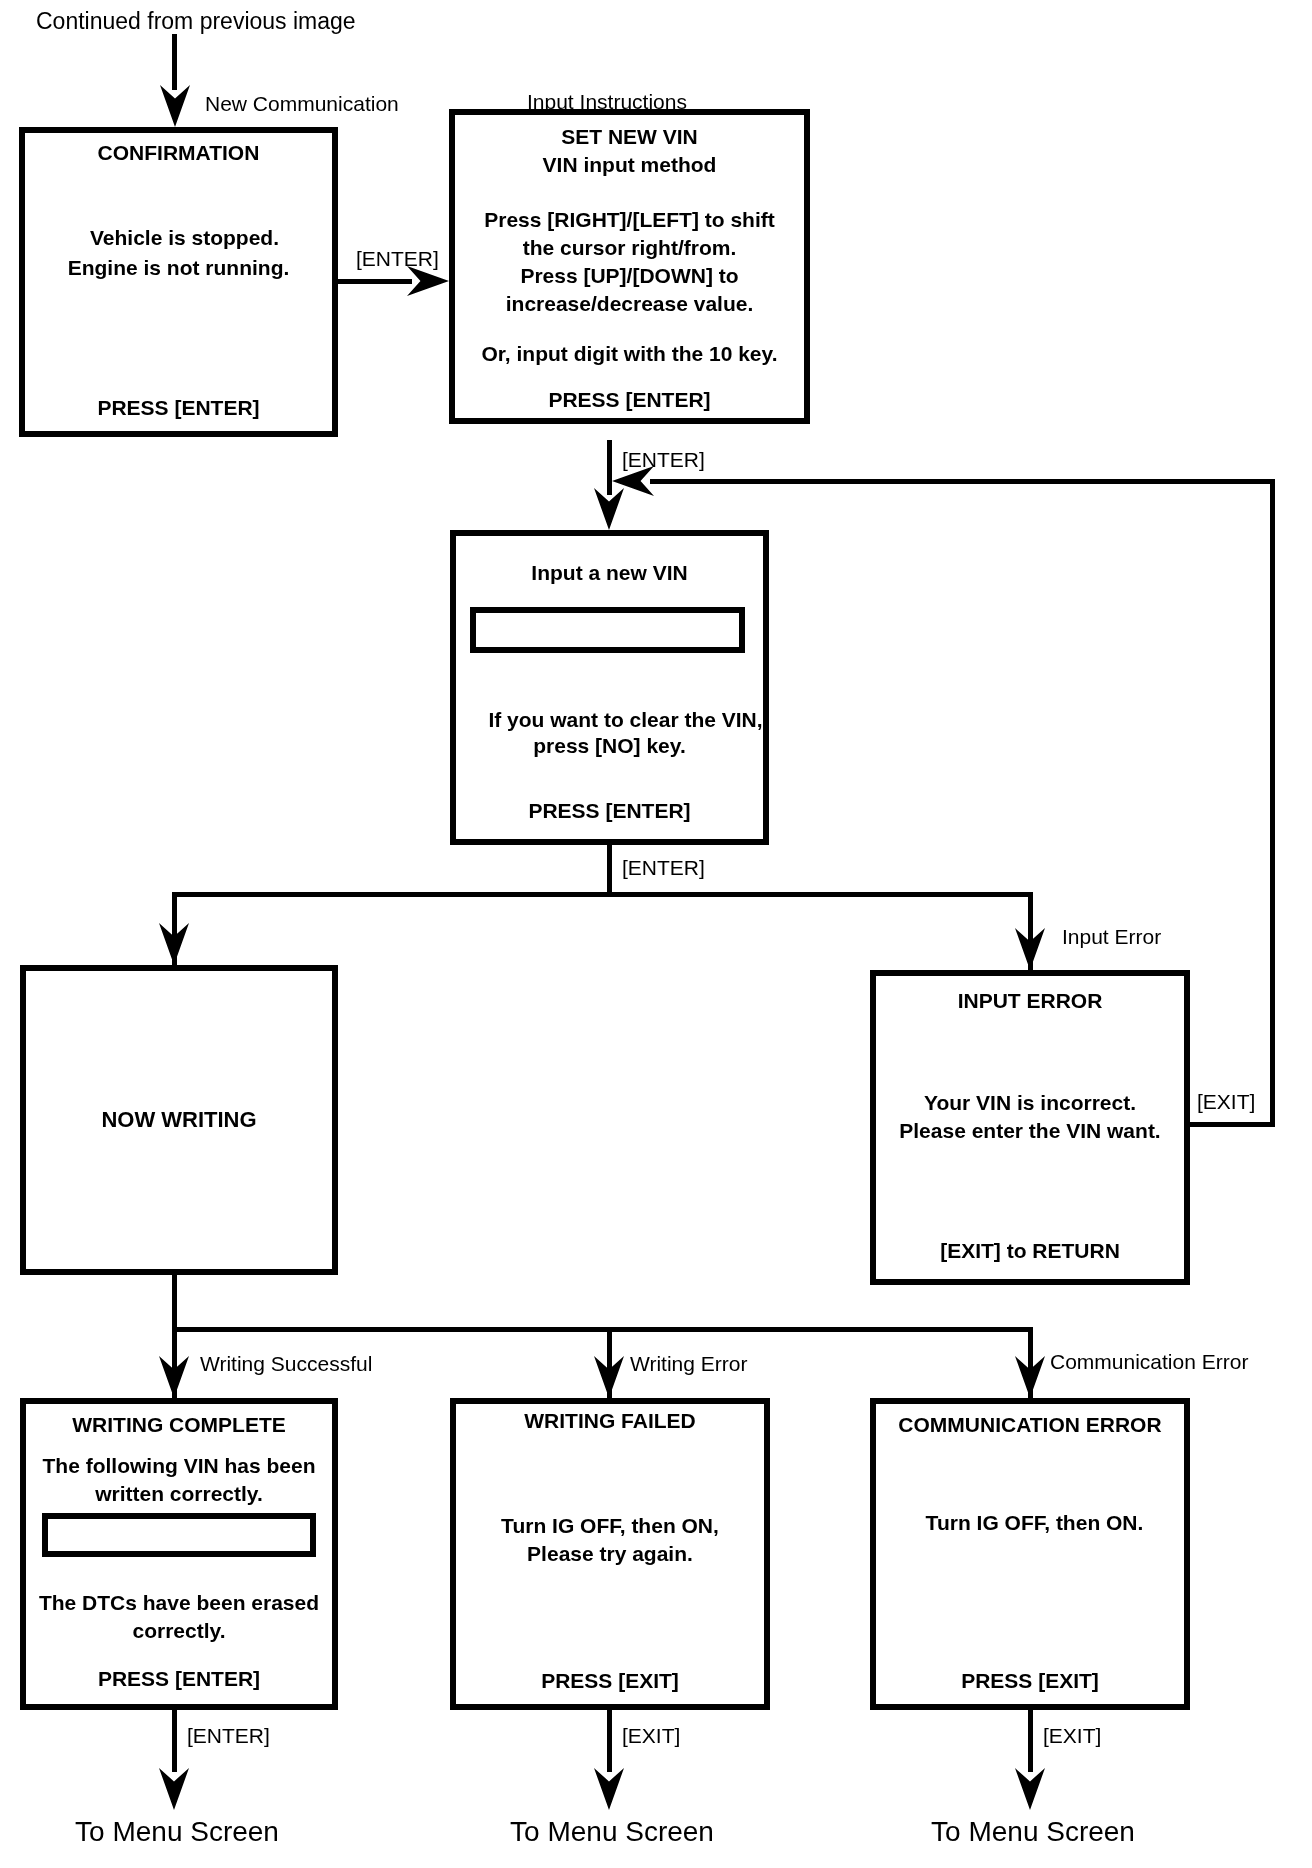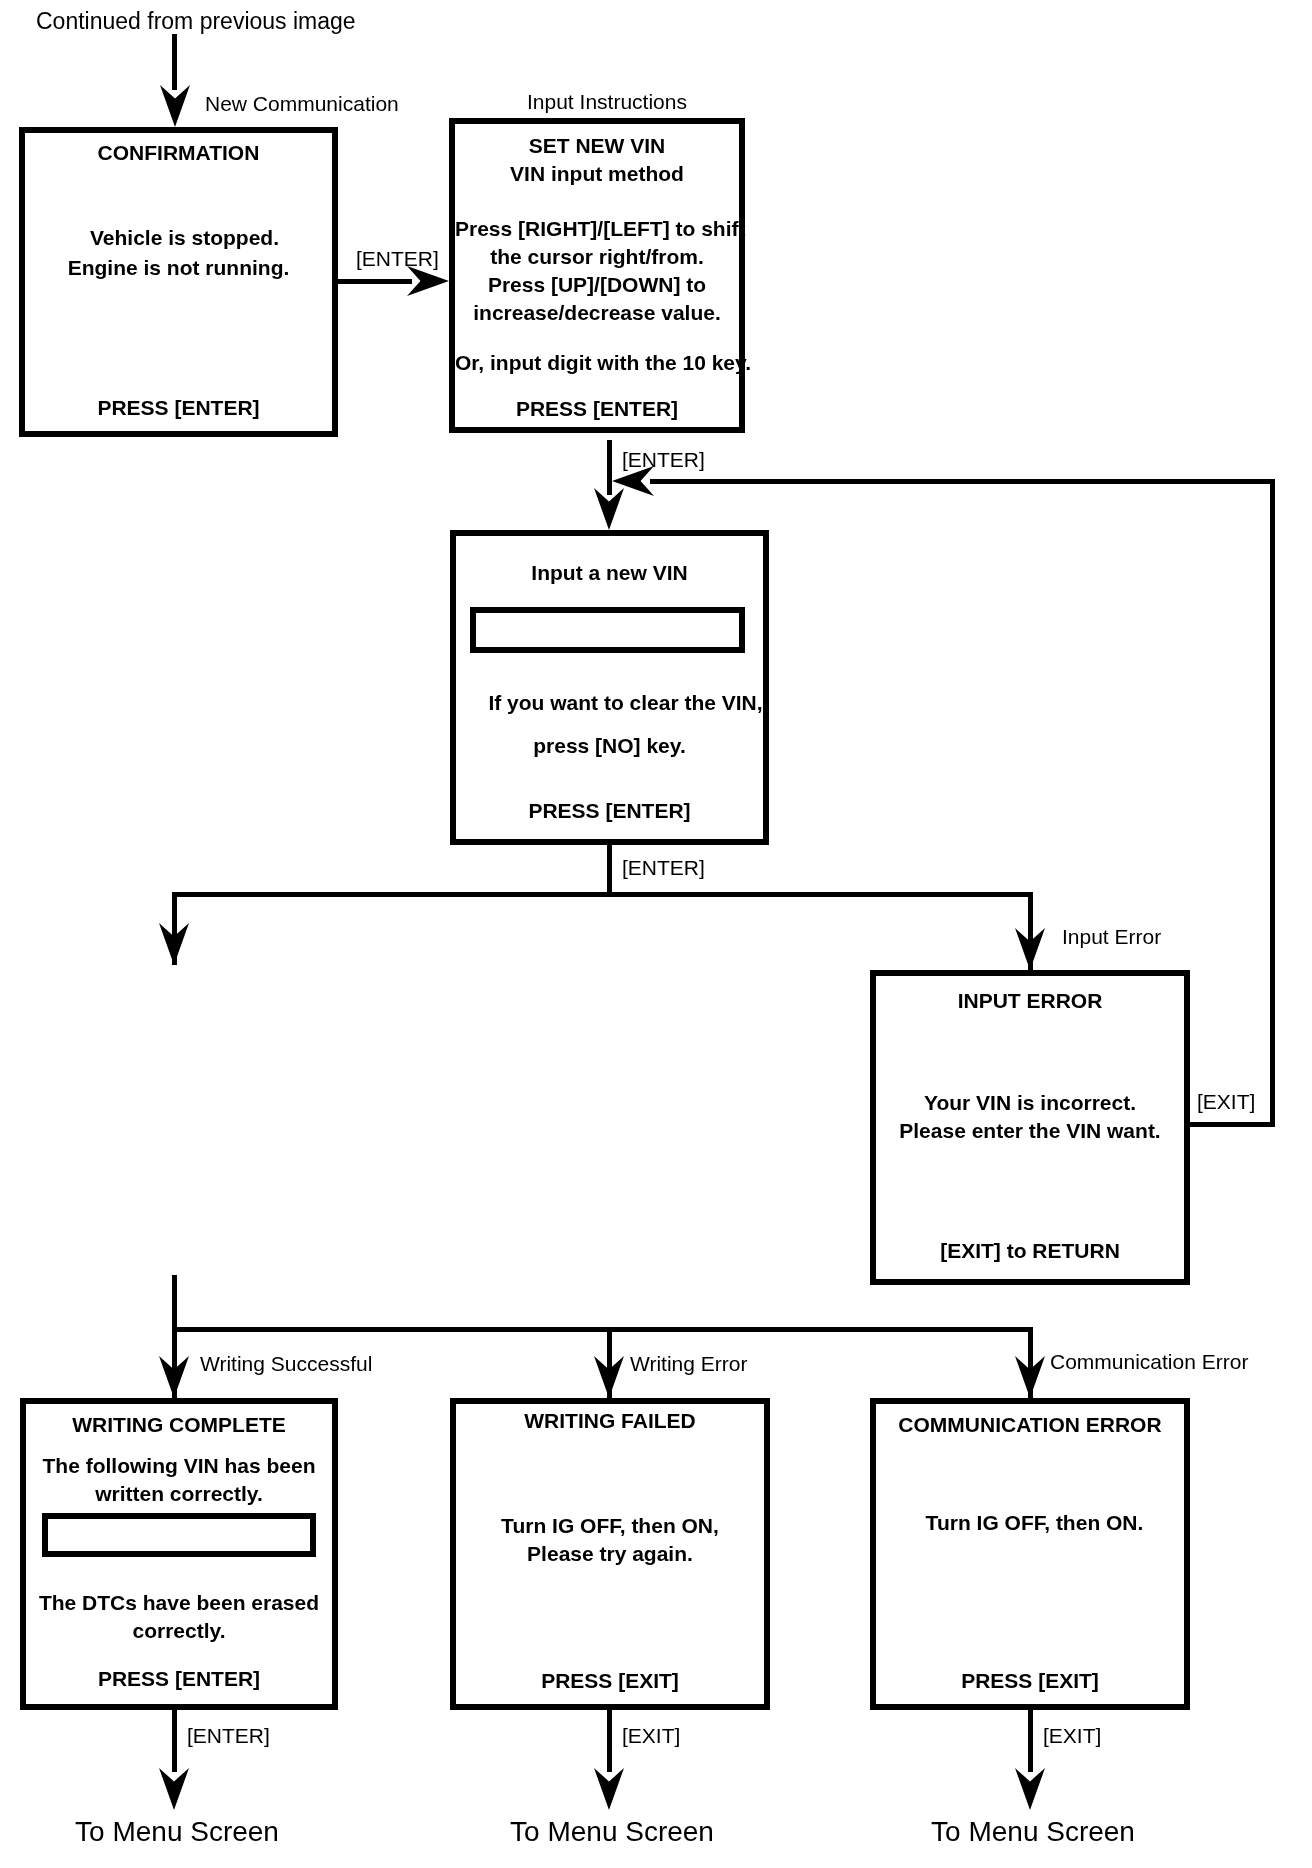--- a/index.html
+++ b/index.html
@@ -47,56 +47,59 @@
     <div class="row" style="top:92px;padding-left:12px;">Vehicle is stopped.</div>
     <div class="row" style="top:122px;">Engine is not running.</div>
     <div class="row" style="top:262px;">PRESS [ENTER]</div>
   </div>
 
   <div class="lbl" style="left:356px;top:247px;">[ENTER]</div>
   <div class="hline" style="left:338px;top:279px;width:74px;height:5px;"></div>
   <div class="arrow right" style="left:407px;top:266px;"></div>
 
   <div class="lbl" style="left:527px;top:90px;">Input Instructions</div>
-  <div class="node" style="left:449px;top:118px;width:296px;height:315px;">
+  <div class="node" style="left:449px;top:109px;width:361px;height:315px;">
     <div class="row" style="top:9px;">SET NEW VIN</div>
     <div class="row" style="top:37px;">VIN input method</div>
     <div class="row" style="top:92px;">Press [RIGHT]/[LEFT] to shift</div>
     <div class="row" style="top:120px;">the cursor right/from.</div>
     <div class="row" style="top:148px;">Press [UP]/[DOWN] to</div>
     <div class="row" style="top:176px;">increase/decrease value.</div>
     <div class="row" style="top:226px;">Or, input digit with the 10 key.</div>
     <div class="row" style="top:272px;">PRESS [ENTER]</div>
   </div>
 
   <div class="vline" style="left:607px;top:440px;width:5px;height:55px;"></div>
   <div class="lbl" style="left:622px;top:448px;">[ENTER]</div>
   <div class="arrow left" style="left:612px;top:466px;"></div>
   <div class="hline" style="left:650px;top:479px;width:625px;height:5px;"></div>
   <div class="vline" style="left:1270px;top:479px;width:5px;height:648px;"></div>
   <div class="arrow down" style="left:594px;top:488px;"></div>
 
   <div class="node" style="left:450px;top:530px;width:319px;height:315px;">
     <div class="row" style="top:24px;">Input a new VIN</div>
     <div class="vinbox" style="left:14px;top:71px;width:275px;height:46px;"></div>
-    <div class="row" style="top:154px;margin-left:32px;">If you want to clear the VIN,</div>
+    <div class="row" style="top:171px;margin-left:32px;">If you want to clear the VIN,</div>
     <div class="row" style="top:197px;">press [NO] key.</div>
     <div class="row" style="top:262px;">PRESS [ENTER]</div>
   </div>
 
   <div class="vline" style="left:607px;top:845px;width:5px;height:52px;"></div>
   <div class="lbl" style="left:622px;top:856px;">[ENTER]</div>
 
   <div class="hline" style="left:172px;top:892px;width:861px;height:5px;"></div>
   <div class="vline" style="left:172px;top:892px;width:5px;height:73px;"></div>
   <div class="arrow down" style="left:159px;top:923px;"></div>
   <div class="vline" style="left:1028px;top:892px;width:5px;height:78px;"></div>
   <div class="arrow down" style="left:1015px;top:928px;"></div>
   <div class="lbl" style="left:1062px;top:925px;">Input Error</div>
 
+  <div class="node" style="left:20px;top:965px;width:318px;height:310px;">
+    <div class="center-title">NOW WRITING</div>
+  </div>
 
   <div class="node" style="left:870px;top:970px;width:320px;height:315px;">
     <div class="row" style="top:12px;">INPUT ERROR</div>
     <div class="row" style="top:114px;">Your VIN is incorrect.</div>
     <div class="row" style="top:142px;">Please enter the VIN want.</div>
     <div class="row" style="top:262px;">[EXIT] to RETURN</div>
   </div>
 
   <div class="hline" style="left:1190px;top:1122px;width:85px;height:5px;"></div>
   <div class="lbl" style="left:1197px;top:1090px;">[EXIT]</div>

